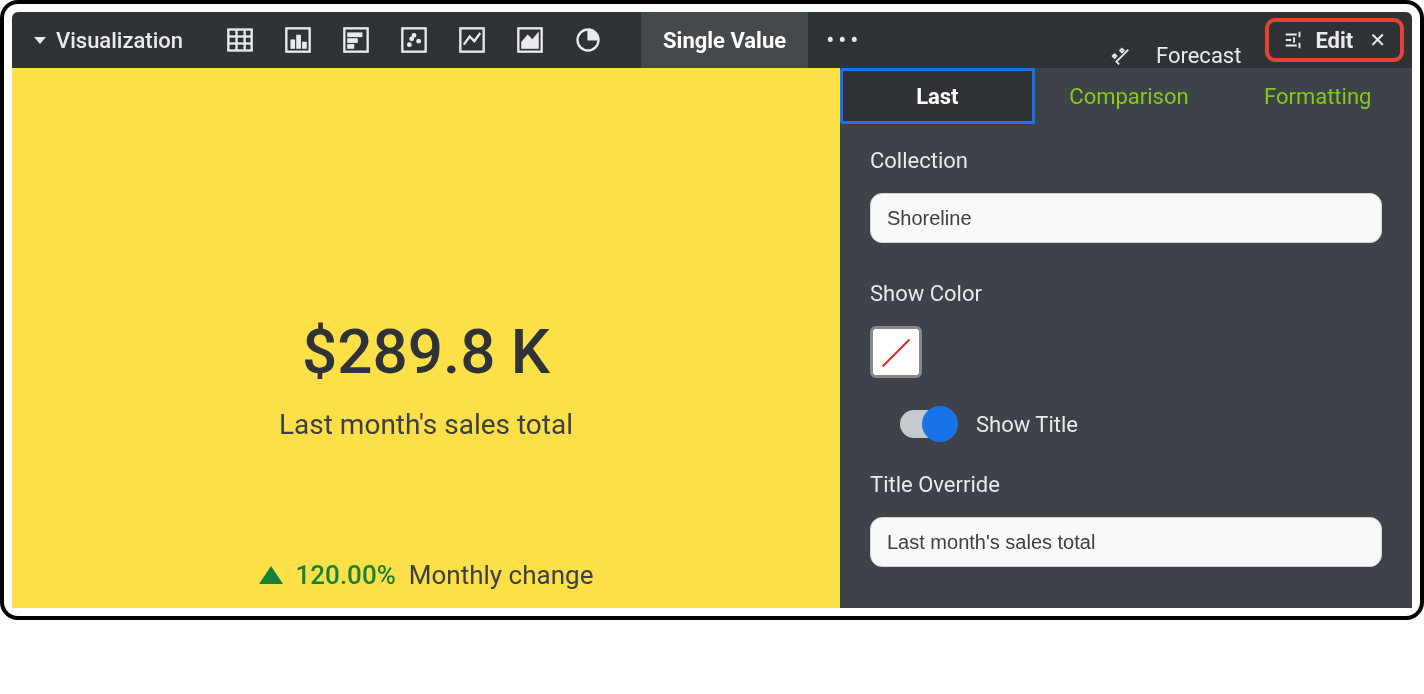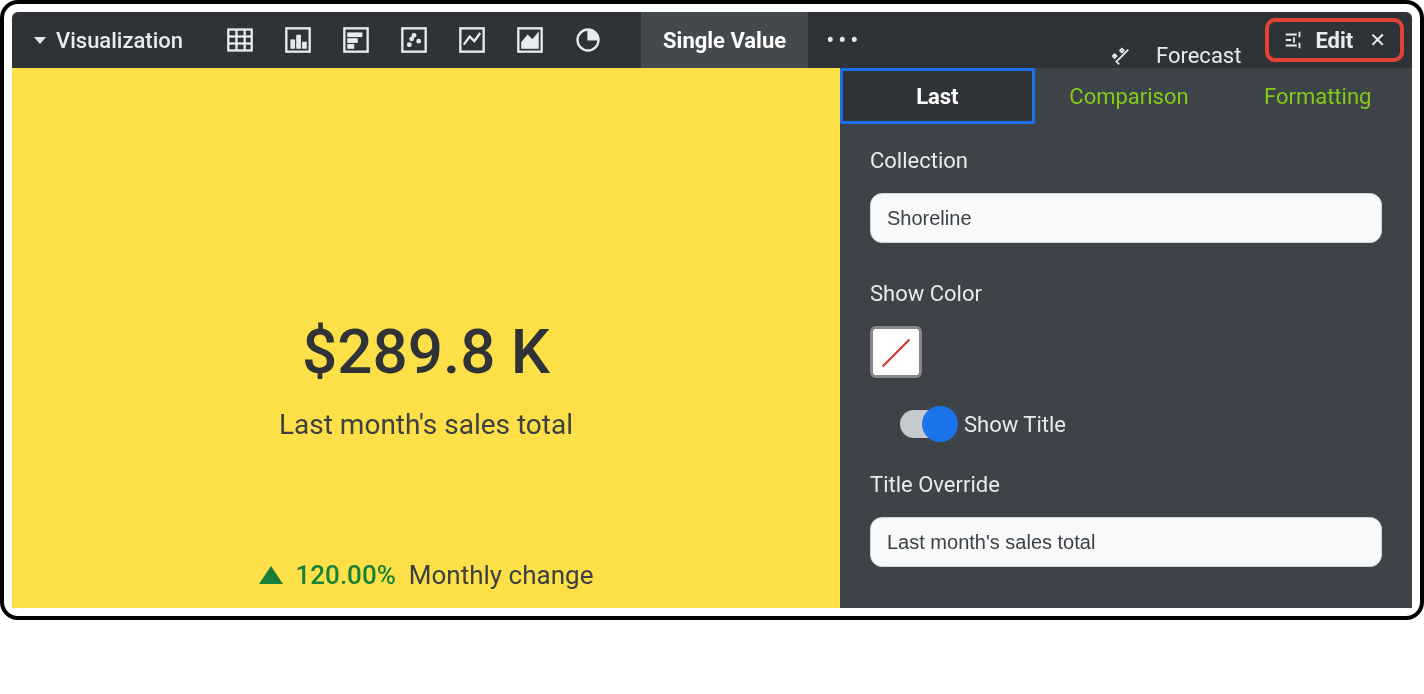--- a/index.html
+++ b/index.html
@@ -204,21 +204,21 @@
   .color-swatch::after {
     content: "";
     position: absolute;
     left: 4px; right: 4px; top: 50%;
     border-top: 2px solid #d93025;
     transform: rotate(-45deg);
   }
   .toggle-row {
     display: flex;
     align-items: center;
-    gap: 8px;
+    gap: 20px;
     margin: 12px 0 4px 30px;
   }
   .toggle {
     width: 54px; height: 28px;
     background: #c6c9cd;
     border-radius: 14px;
     position: relative;
     cursor: pointer;
   }
   .toggle .knob {

